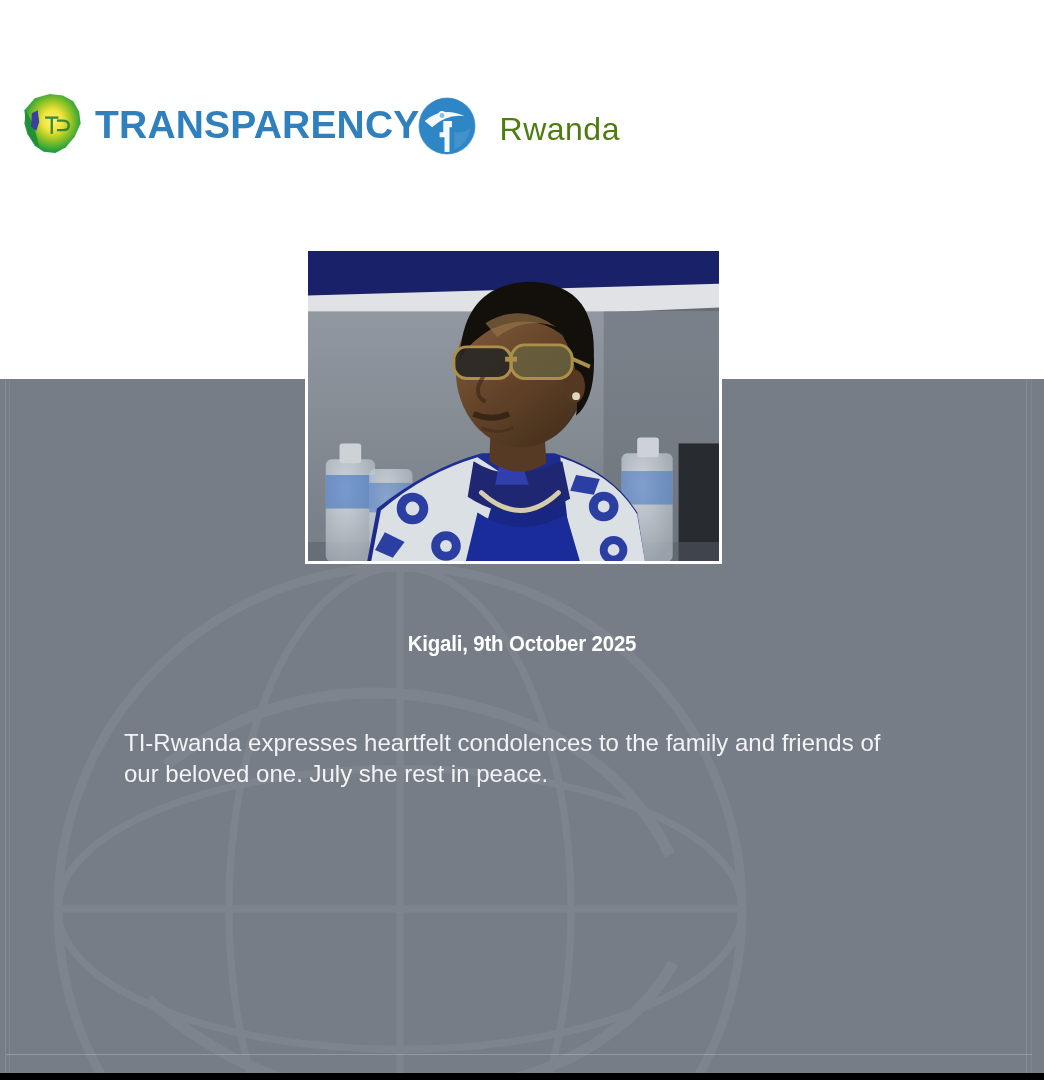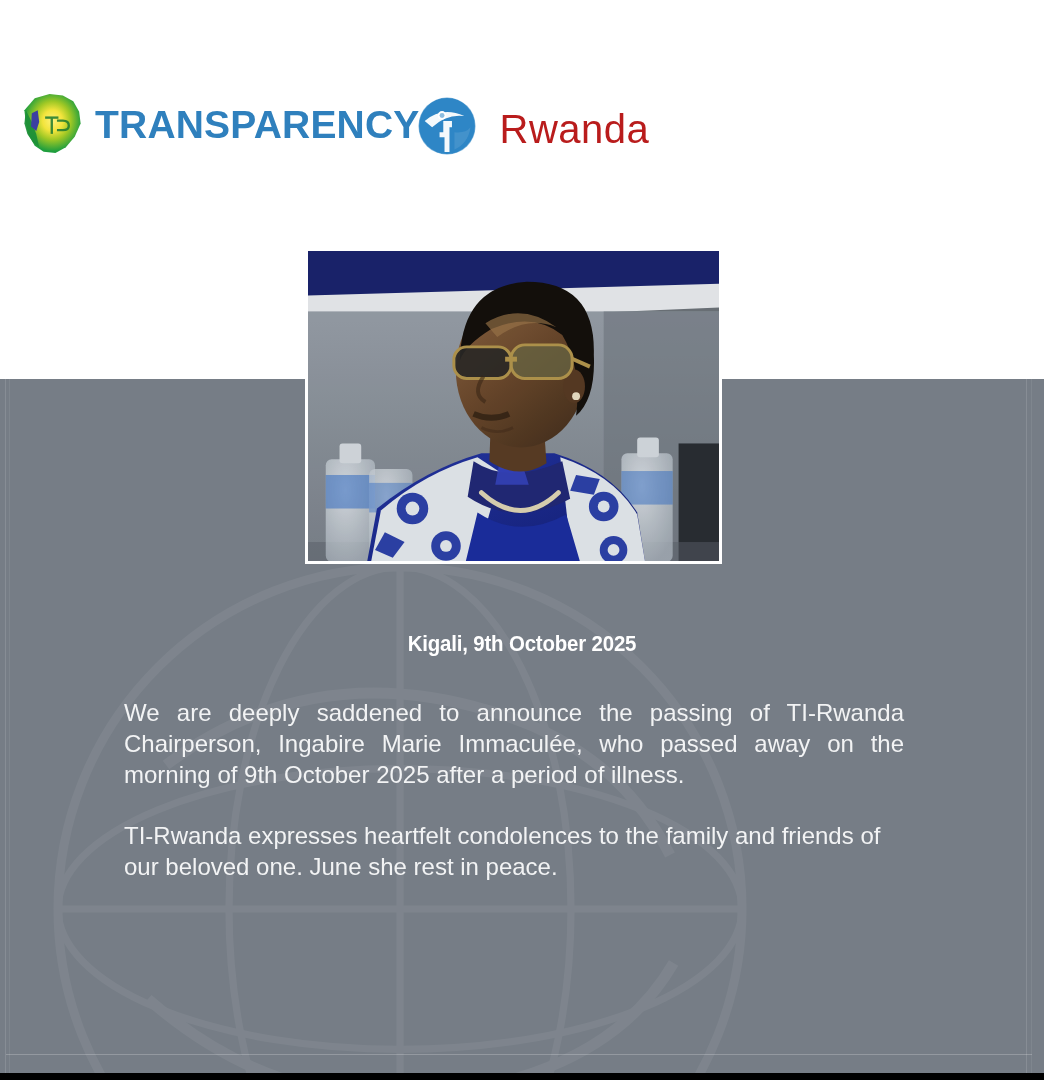--- a/index.html
+++ b/index.html
@@ -73,23 +73,23 @@
     width: 62px;
     height: 62px;
     flex: 0 0 auto;
     margin-left: -6px;
     margin-top: 2px;
   }
 
   .logo-sub {
     margin-top: 8px;
     font-family: "Liberation Sans", sans-serif;
-    font-size: 40px;
+    font-size: 32px;
     font-weight: 400;
-    color: #b91c1c;
+    color: #4d7c0f;
     letter-spacing: 0.5px;
     text-align: center;
     
     padding-left: 22px;
   }
 
   
   .grey-panel {
     position: absolute;
     left: 0; top: 379px;
@@ -381,20 +381,19 @@
         <path d="M176 180 Q192 188 208 180" fill="none" stroke="#3d2917" stroke-width="3" opacity="0.4"></path>
 
         <rect x="0" y="0" width="417" height="316" fill="#000000" opacity="0.06"></rect>
       </svg>
     </div>
   </div>
 
   <div class="dateline">Kigali, 9th October 2025</div>
 
   <div class="body-copy">
-    <div class="para-justify">We are deeply saddened to announce the passing of TI-Rwanda Chairperson, Ingabire Marie Immaculée, who passed away on the morning of 9th October 2025 after a period of illness.</div>
     <div class="para-gap"></div>
-    <div>TI-Rwanda expresses heartfelt condolences to the family and friends of our beloved one. June she rest in peace.</div>
+    <div>TI-Rwanda expresses heartfelt condolences to the family and friends of our beloved one. July she rest in peace.</div>
   </div>
 
   <div class="bottom-bar"></div>
 
 </div>
 
 </body></html>

